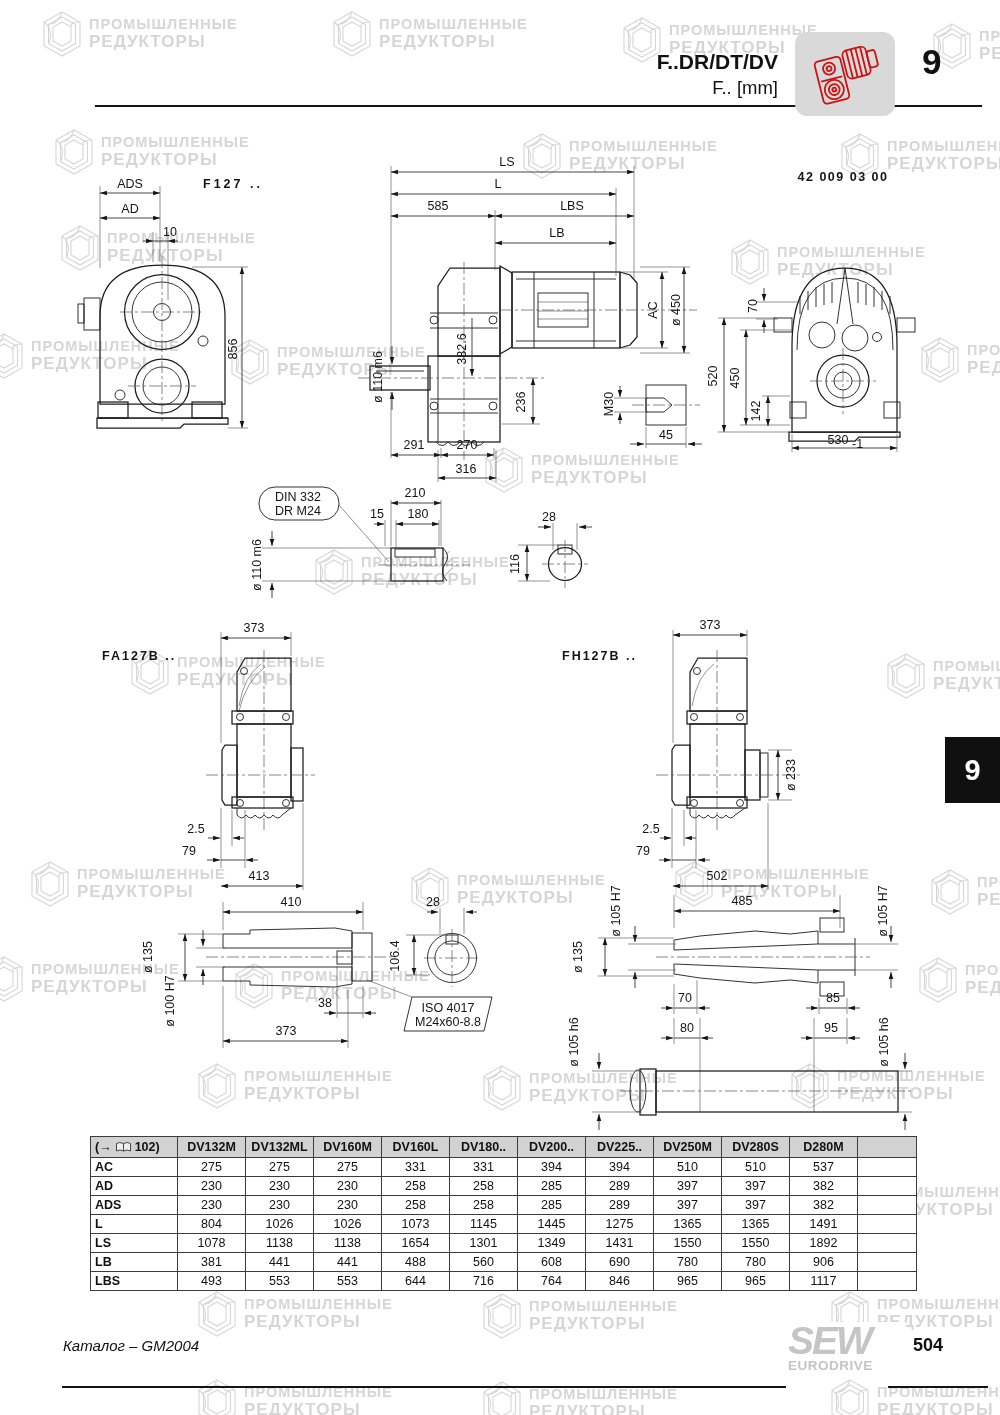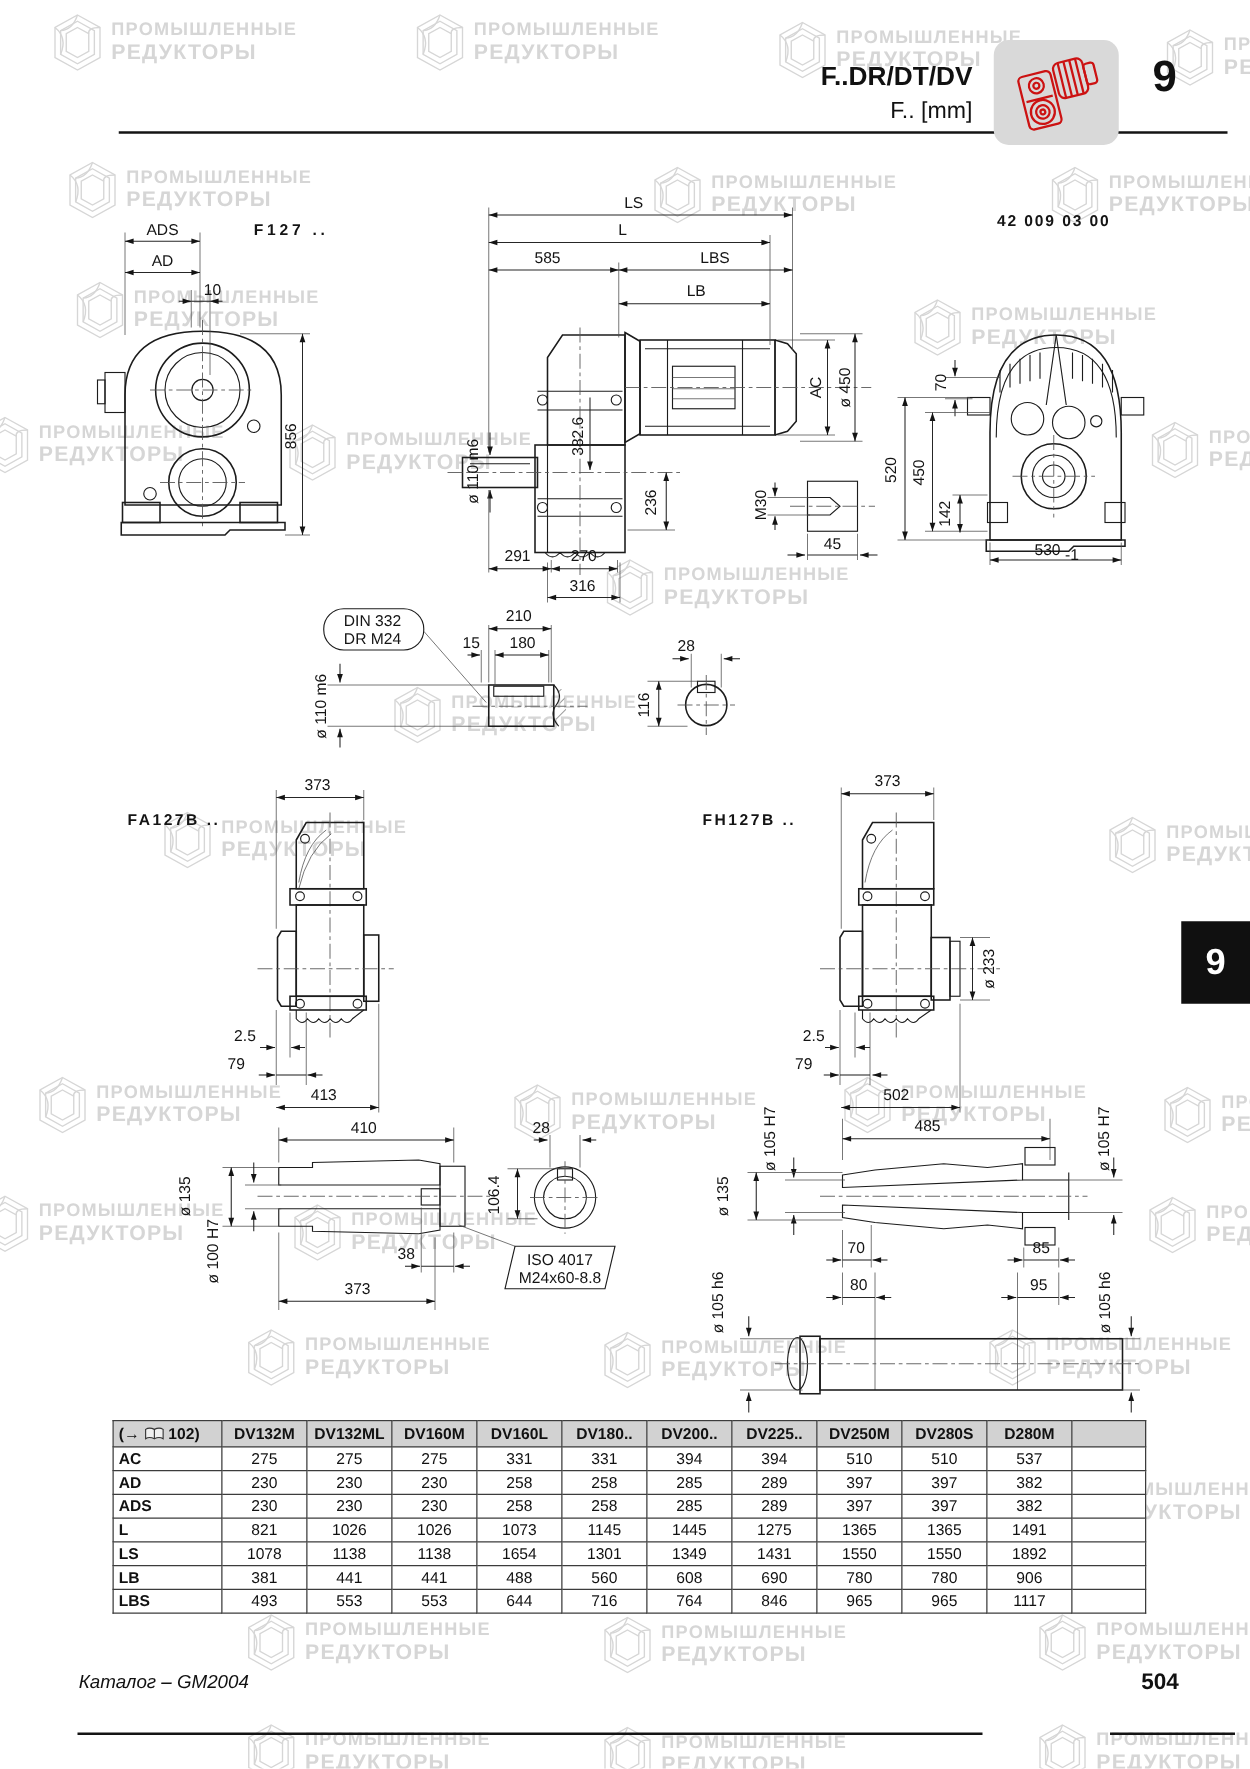--- a/index.html
+++ b/index.html
@@ -1172,21 +1172,21 @@
           <td class="val">258</td>
           <td class="val">285</td>
           <td class="val">289</td>
           <td class="val">397</td>
           <td class="val">397</td>
           <td class="val">382</td>
           <td class="empty-col"></td>
         </tr>
         <tr>
           <th class="rowlab">L</th>
-          <td class="val">821</td>
+          <td class="val">804</td>
           <td class="val">1026</td>
           <td class="val">1026</td>
           <td class="val">1073</td>
           <td class="val">1145</td>
           <td class="val">1445</td>
           <td class="val">1275</td>
           <td class="val">1365</td>
           <td class="val">1365</td>
           <td class="val">1491</td>
           <td class="empty-col"></td>
@@ -1232,15 +1232,19 @@
           <td class="val">965</td>
           <td class="val">1117</td>
           <td class="empty-col"></td>
         </tr>
       </tbody>
   </table>
 
   <div id="ftr-catalog">Каталог – GM2004</div>
   <div id="ftr-line-a" class="ftr-line"></div>
   <div id="ftr-line-b" class="ftr-line"></div>
+  <div id="sew-logo">
+    <div id="sew-word">SEW</div>
+    <div id="sew-sub">EURODRIVE</div>
+  </div>
   <div id="ftr-page">504</div>
 
 </div>
 
 </body></html>

